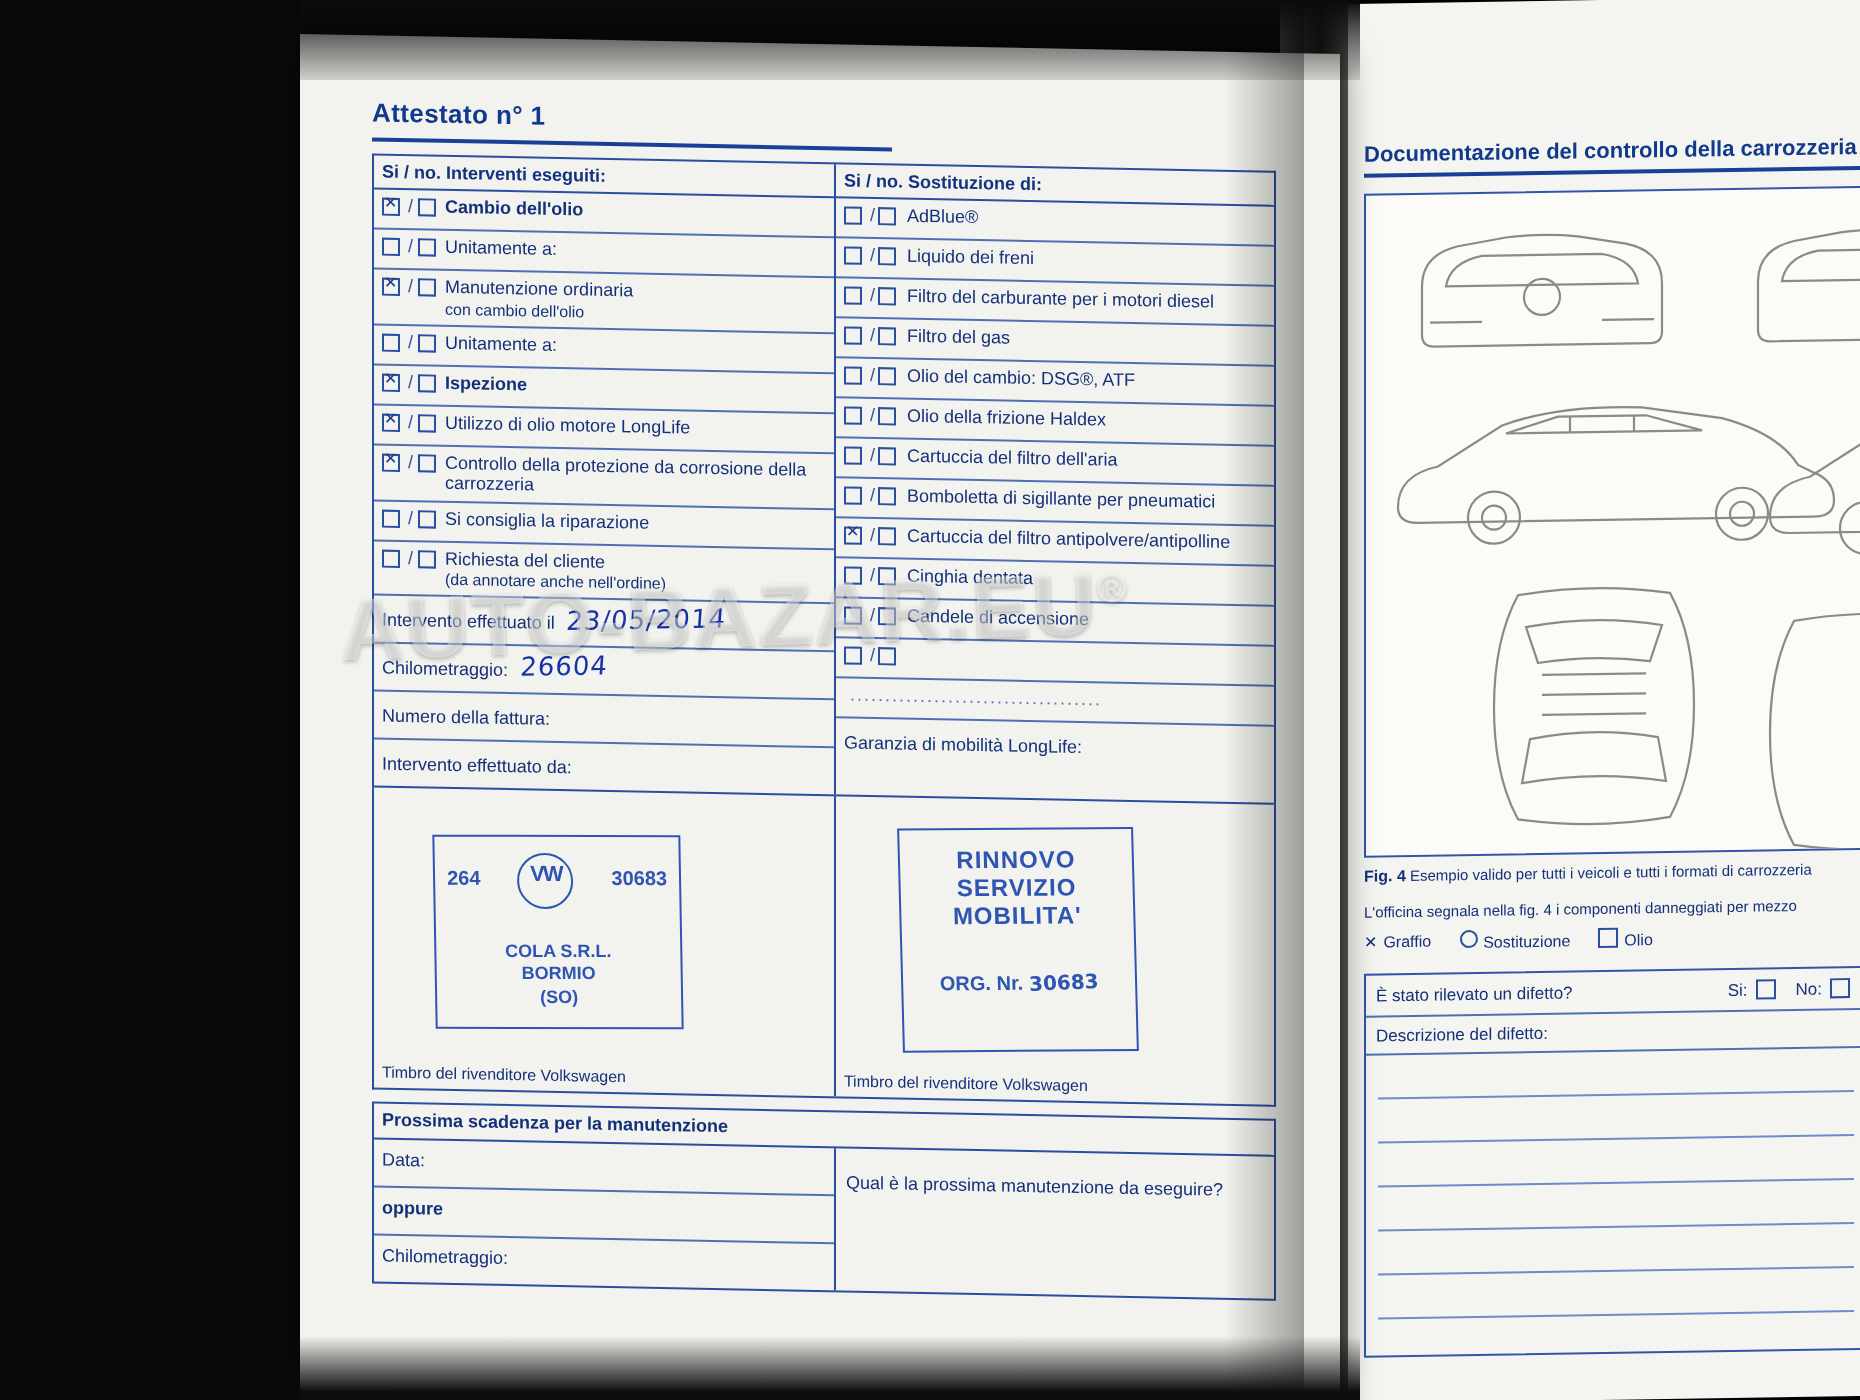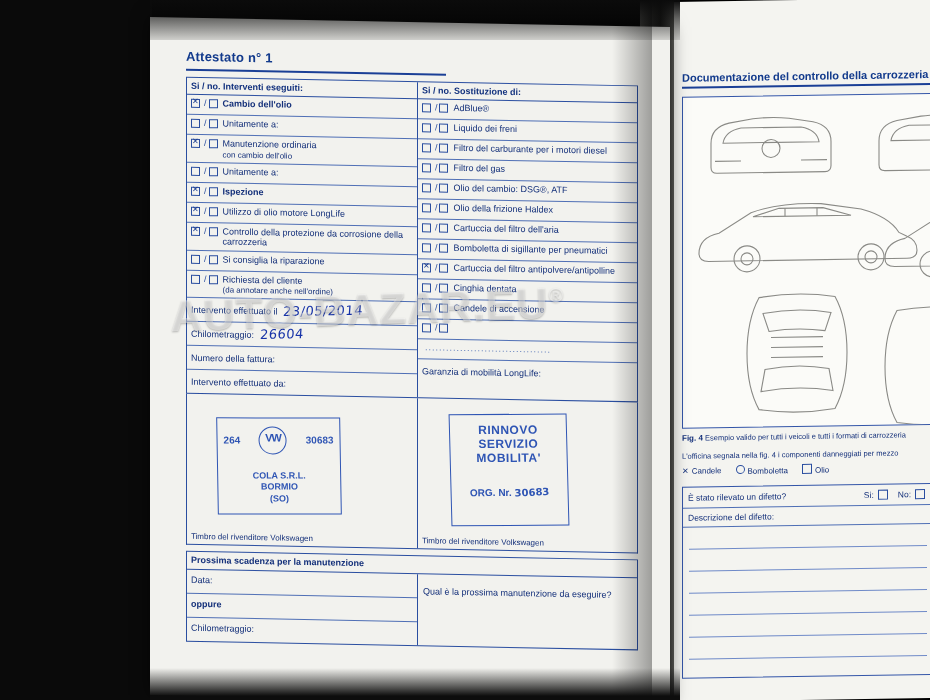--- a/index.html
+++ b/index.html
@@ -316,22 +316,22 @@
       </div>
 
       <div class="fig">
         <b>Fig. 4</b>
         <span>Esempio valido per tutti i veicoli e tutti i formati di carrozzeria</span>
       </div>
 
       <div class="rp-note">L'officina segnala nella fig. 4 i componenti danneggiati per mezzo</div>
 
       <div class="optrow">
-        <span><span class="xmark">✕</span><span>Candele</span></span>
-        <span><span class="radio"></span><span>Bomboletta</span></span>
+        <span><span class="xmark">✕</span><span>Graffio</span></span>
+        <span><span class="radio"></span><span>Sostituzione</span></span>
         <span><span class="sqbox"></span><span>Olio</span></span>
       </div>
 
       <div class="defbox">
         <div class="defrow">
           <span>È stato rilevato un difetto?</span>
           <span class="sp"></span>
           <span>Si:</span>
           <span class="sqbox" style="margin:0 10px 0 4px;"></span>
           <span>No:</span>

